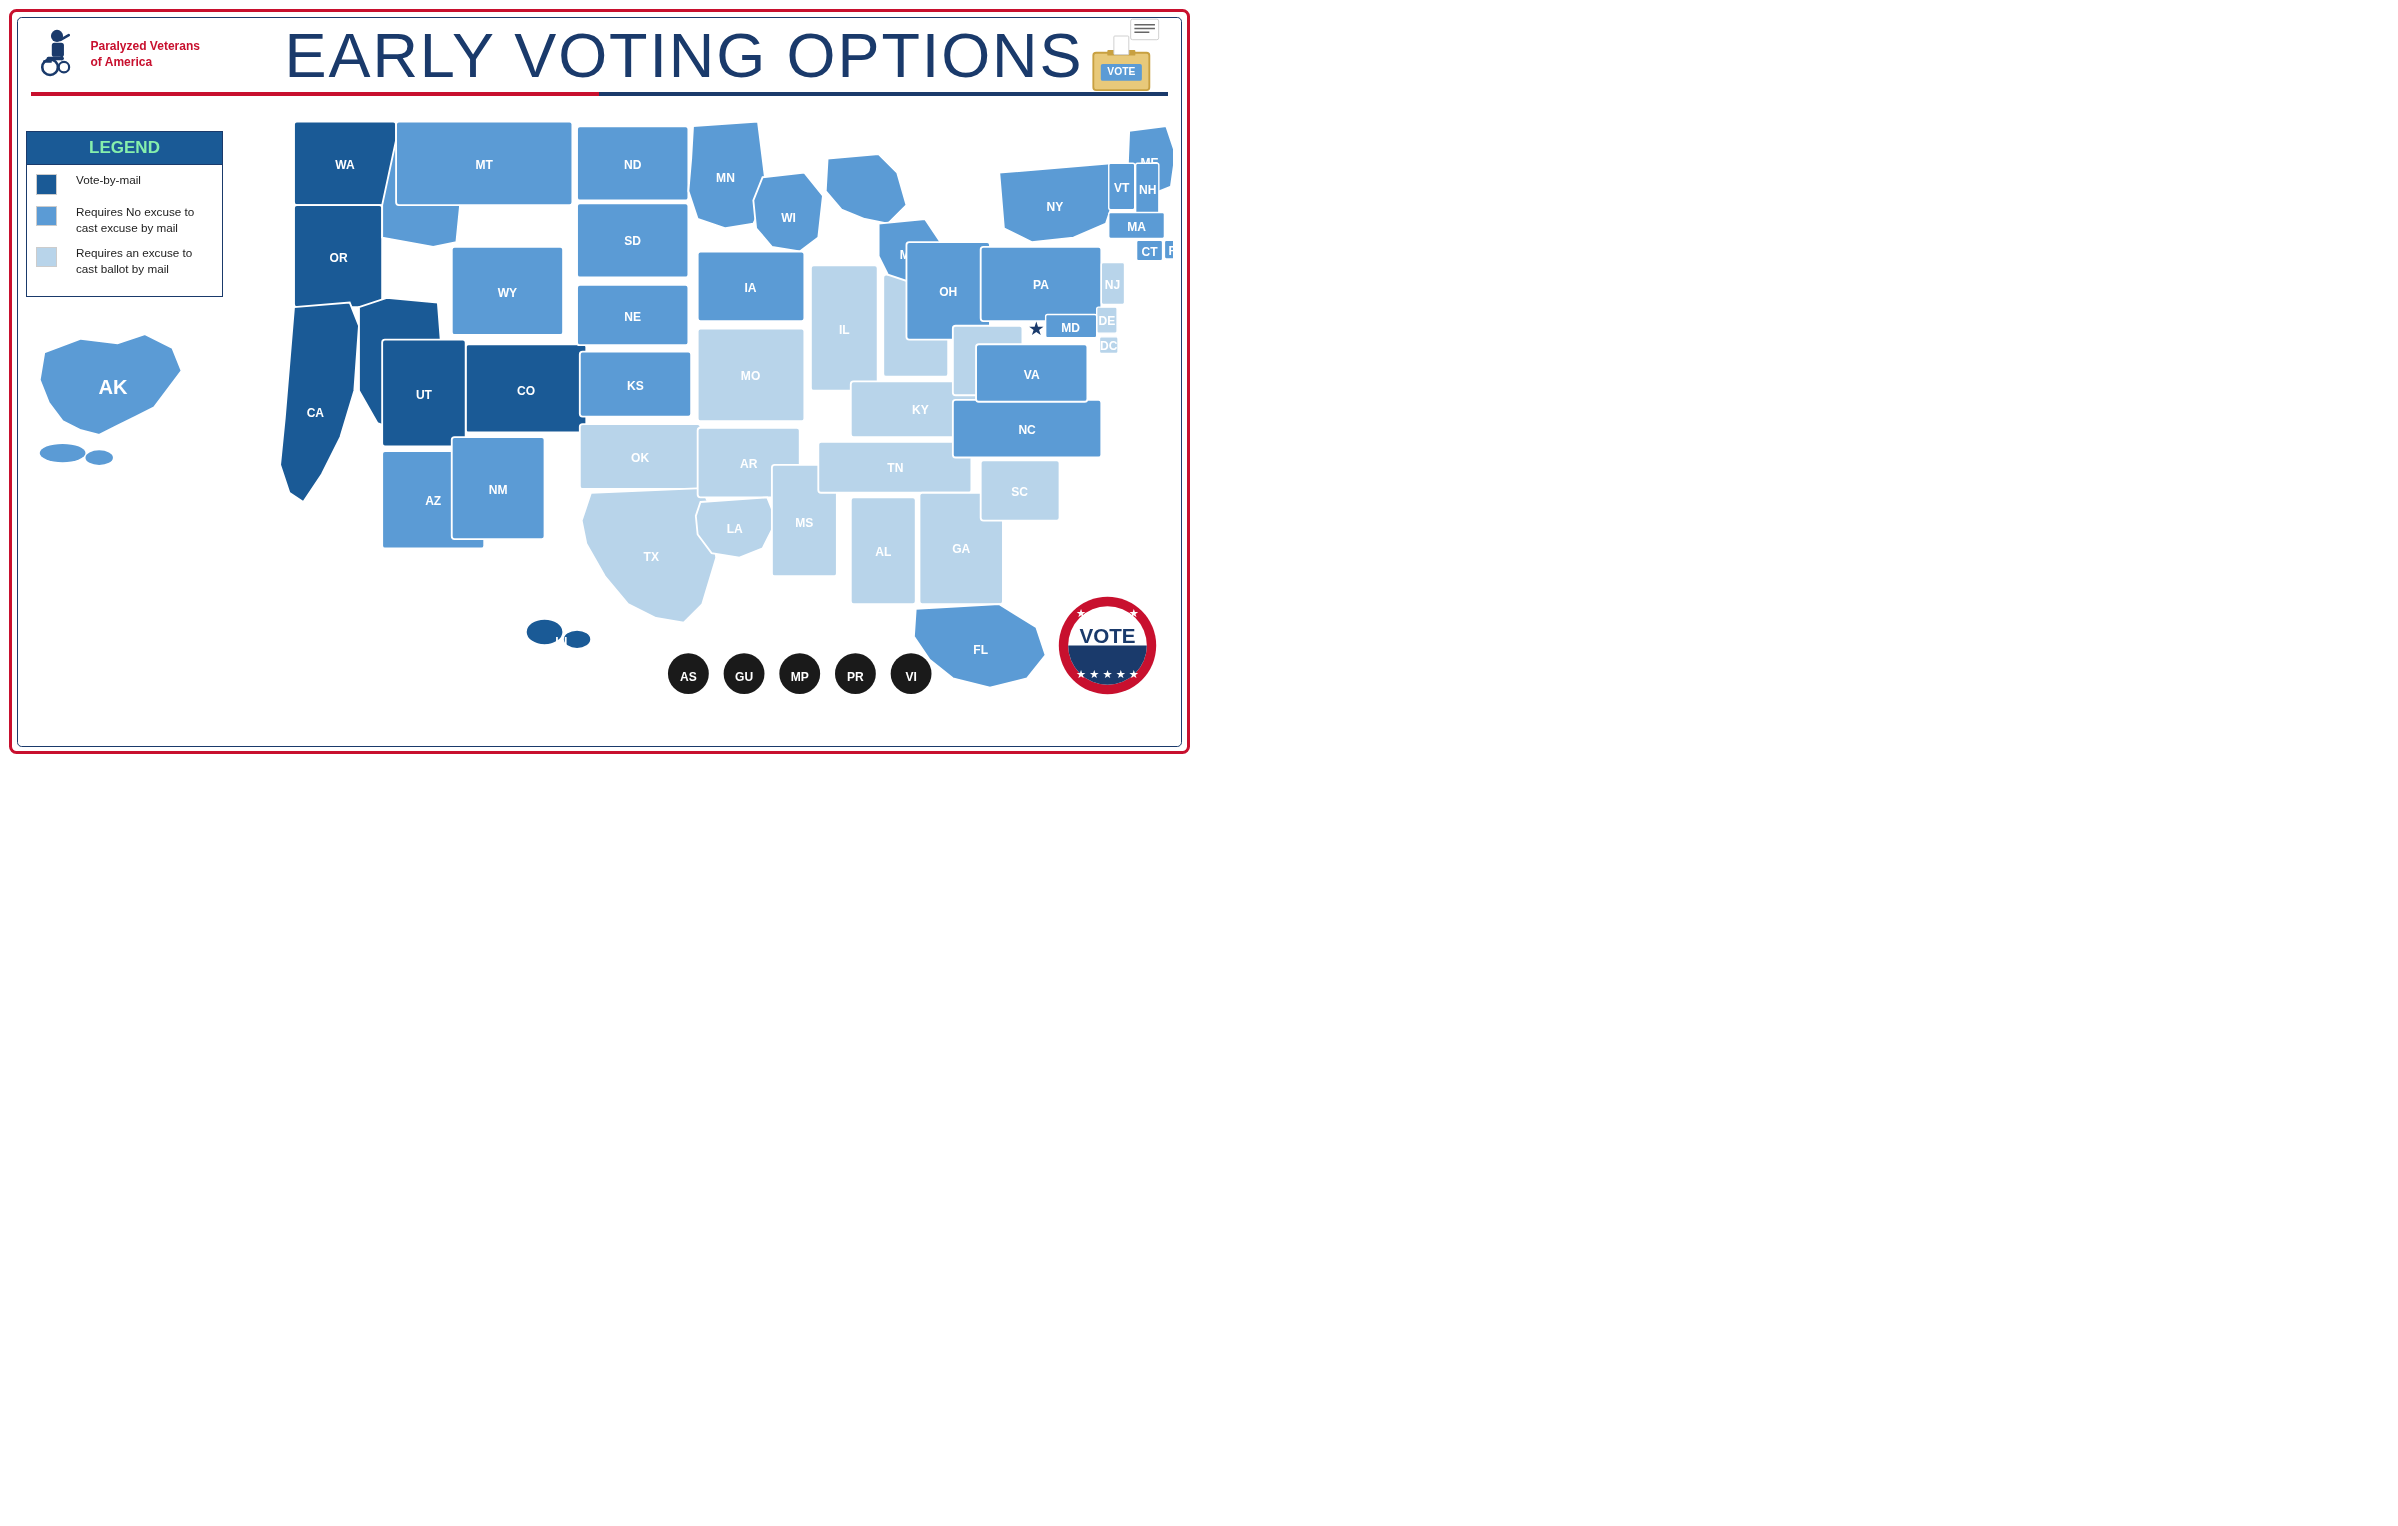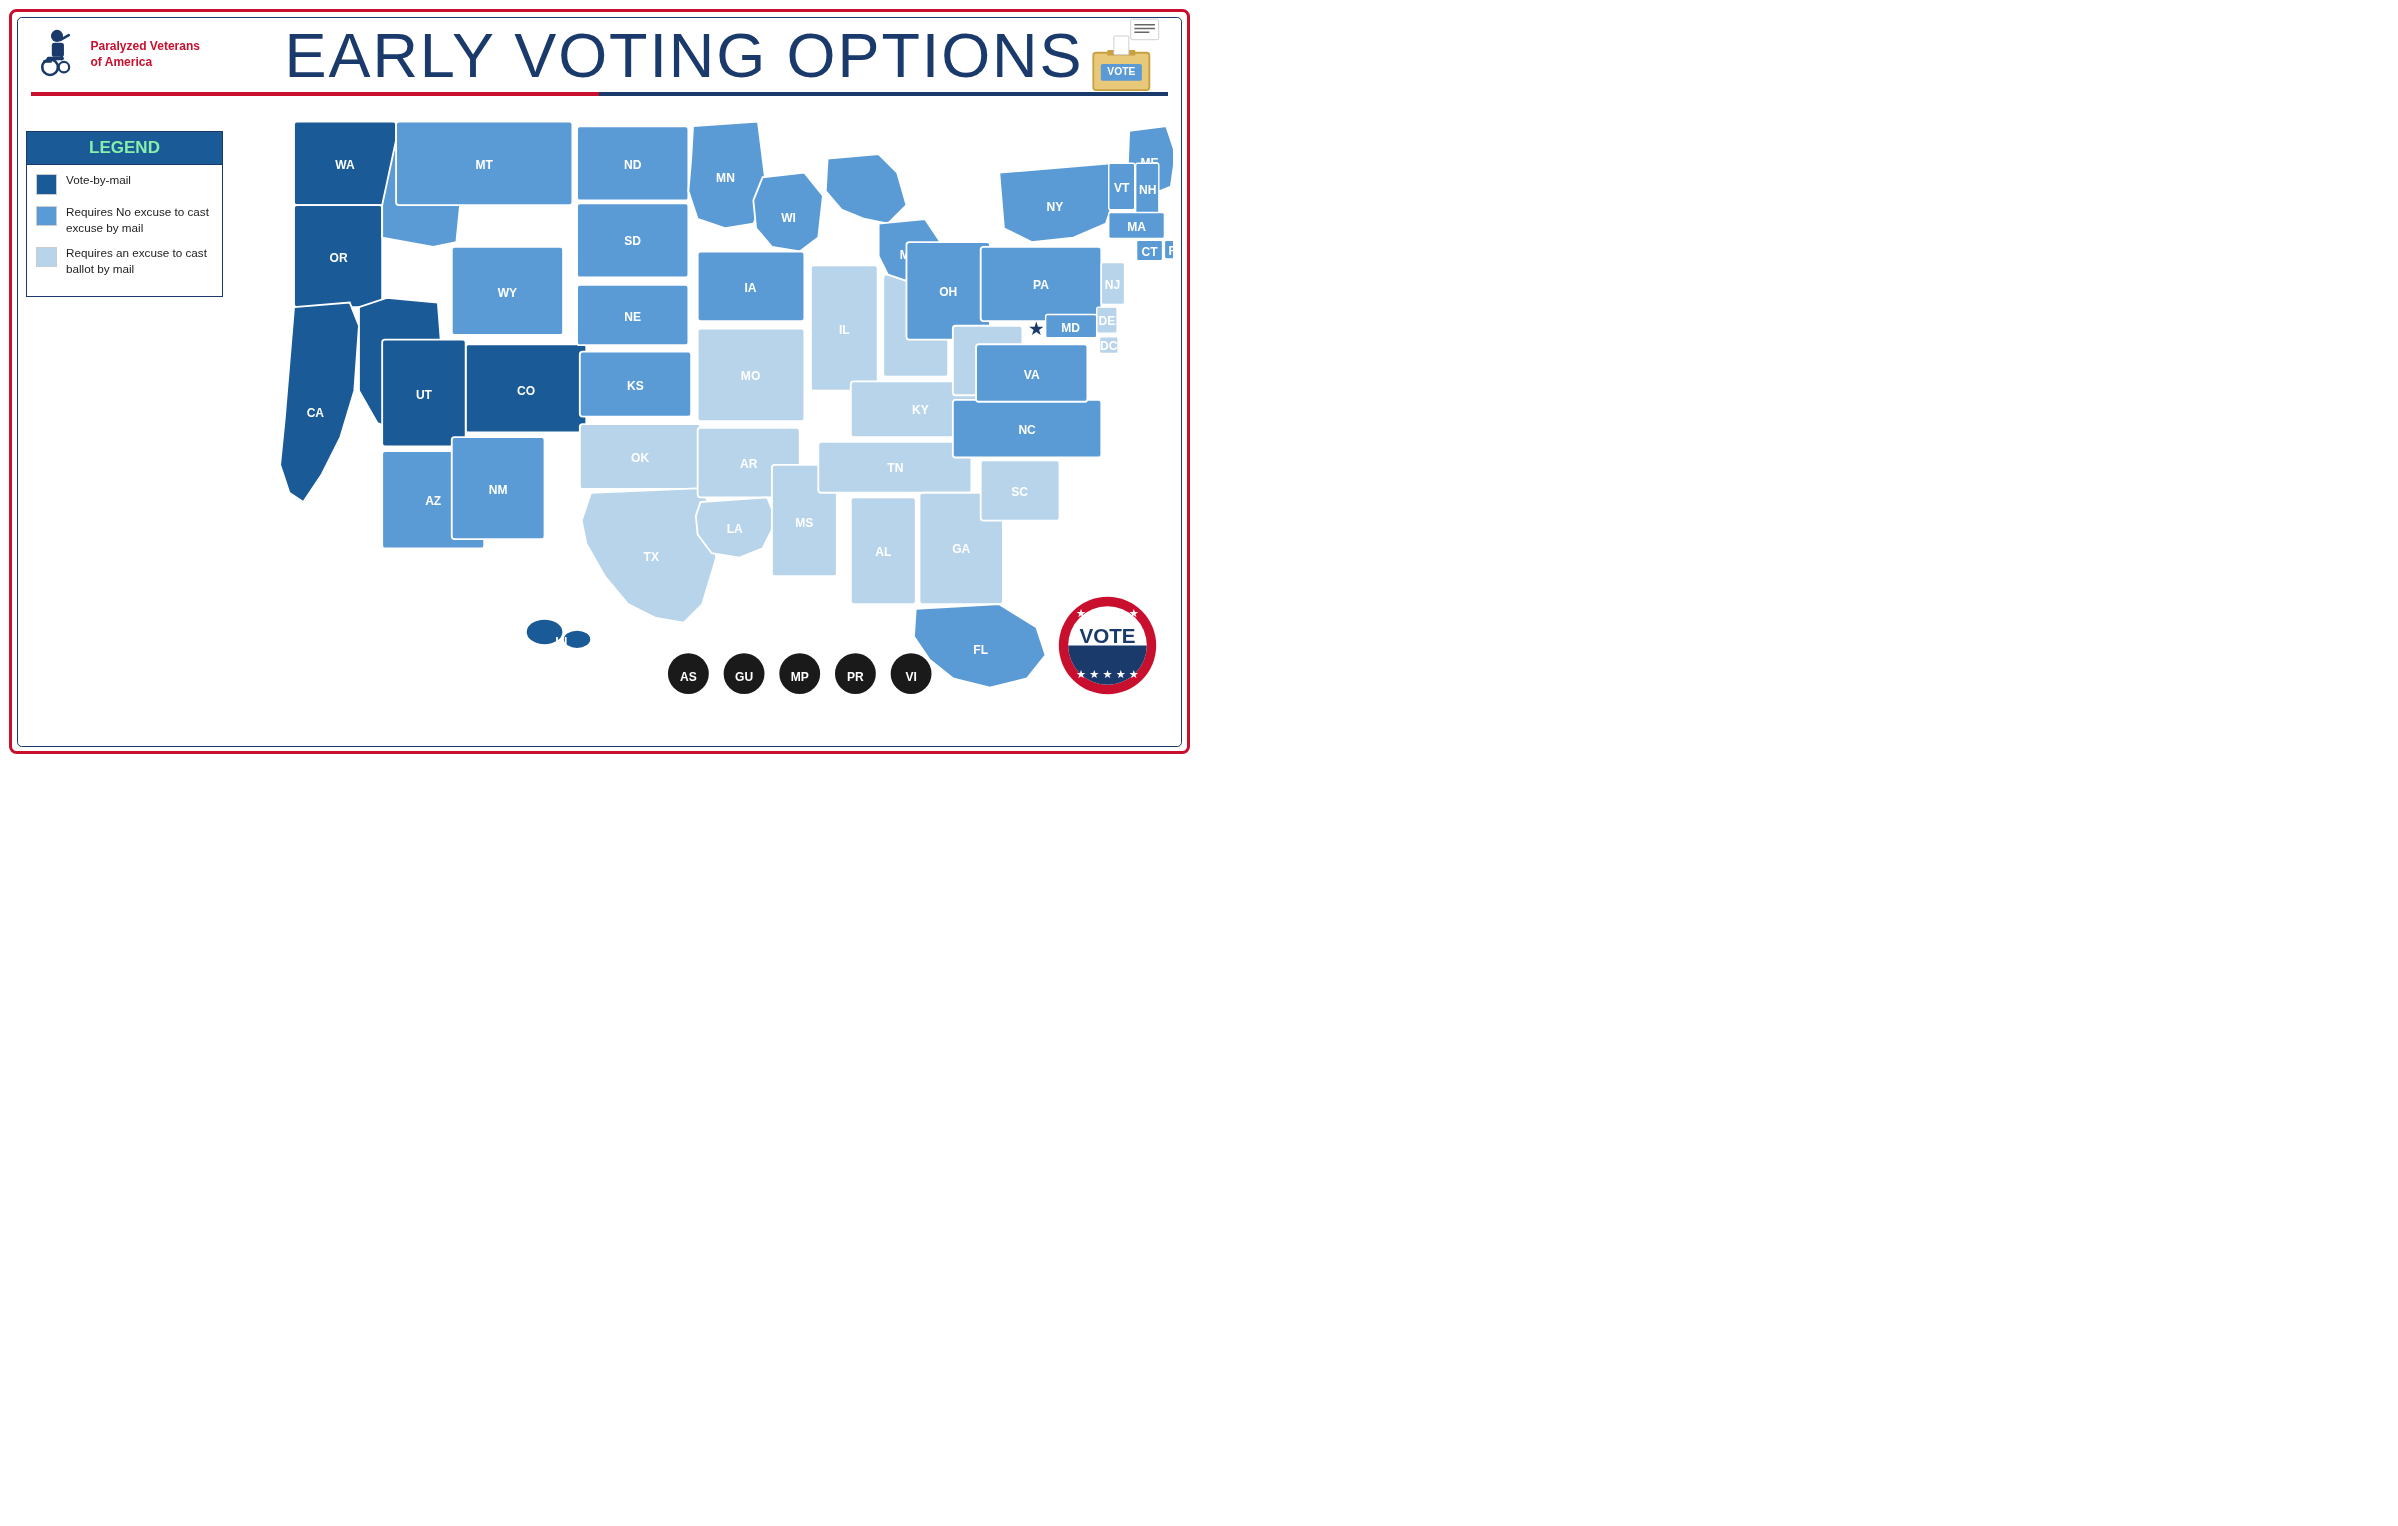--- a/index.html
+++ b/index.html
@@ -98,21 +98,21 @@
       text-transform: uppercase;
     }
     .legend-body {
       border: 1.9px solid #1a3a6b;
       border-top: none;
       padding: 7.5px 9.4px;
     }
     .legend-item {
       display: flex;
       align-items: flex-start;
-      gap: 9px;
+      gap: 19px;
       margin-bottom: 9.4px;
     }
     .legend-item:last-child { margin-bottom: 12px; }
     .legend-color {
       width: 20.6px;
       height: 20.6px;
       min-width: 20.6px;
       border: 0.9px solid #ccc;
       margin-top: 1.9px;
     }
@@ -217,20 +217,30 @@
         <div class="legend-item">
           <div class="legend-color" style="background:#5b9bd5;"></div>
           <div class="legend-label">Requires No excuse to cast excuse by mail</div>
         </div>
         <div class="legend-item">
           <div class="legend-color" style="background:#b8d4ea;"></div>
           <div class="legend-label">Requires an excuse to cast ballot by mail</div>
         </div>
       </div>
 
+      <div style="margin-top: 28px; position: relative;">
+        <svg viewBox="0 0 200 160" width="183">
+
+          <path d="M20,30 L60,15 L100,20 L130,10 L160,25 L170,50 L155,70 L140,90 L120,100 L100,110 L80,120 L60,115 L40,105 L25,85 L15,60 Z" fill="#5b9bd5" stroke="#fff" stroke-width="2"></path>
+
+          <ellipse cx="40" cy="140" rx="25" ry="10" fill="#5b9bd5"></ellipse>
+          <ellipse cx="80" cy="145" rx="15" ry="8" fill="#5b9bd5"></ellipse>
+          <text x="95" y="75" text-anchor="middle" font-size="22" font-weight="900" fill="white" font-family="Arial">AK</text>
+        </svg>
+      </div>
     </div>
 
     <div class="map-container">
       <svg viewBox="0 0 1000 680" class="map-svg" xmlns="http://www.w3.org/2000/svg">
 
         <rect x="60" y="20" width="110" height="90" rx="3" fill="#1a5a96" stroke="white" stroke-width="2"></rect>
         <text x="115" y="68" class="state-label">WA</text>
 
         <rect x="60" y="110" width="95" height="110" rx="3" fill="#1a5a96" stroke="white" stroke-width="2"></rect>
         <text x="108" y="168" class="state-label">OR</text>

